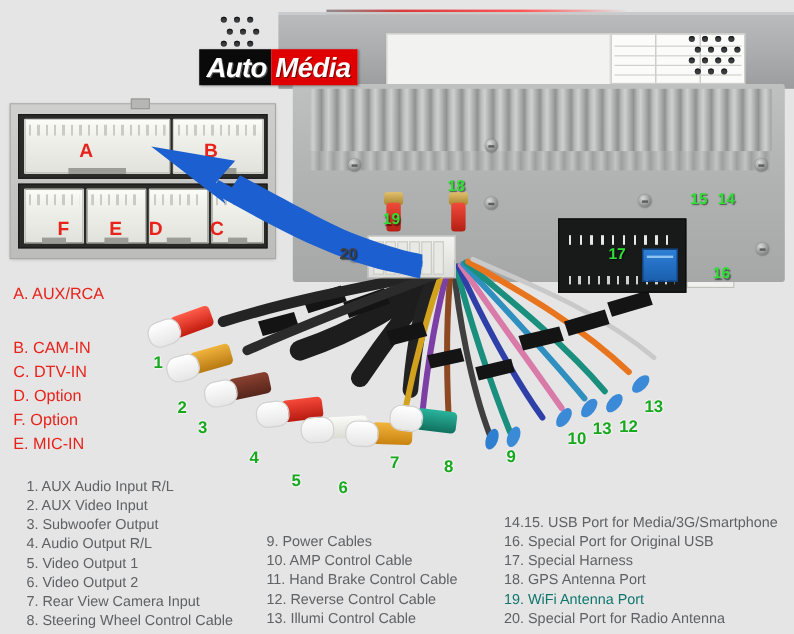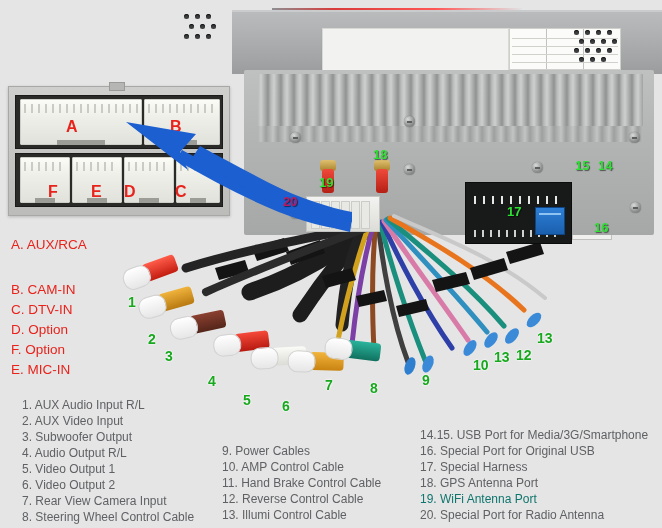--- a/index.html
+++ b/index.html
@@ -349,20 +349,24 @@
       <div class="plabel" style="left: 48px; top: 183px; color: rgb(232, 35, 28);">F</div>
     </div>
 
   <svg class="arrow-svg" viewBox="0 0 662 528">
     <path d="M352 218 C 300 212, 240 182, 182 150 L 176 160 C 236 194, 296 226, 350 230 Z" fill="#1c5fd0"></path>
     <path d="M352 218 C 310 206, 255 176, 200 146 L 192 158 C 248 190, 302 222, 350 232 Z" fill="#1c5fd0"></path>
     <path d="M126 122 L 196 134 L 180 152 L 188 170 Z" fill="#1c5fd0"></path>
     <path d="M352 212 C 330 208, 300 198, 270 184 C 300 202, 330 216, 352 222 Z" fill="#1c5fd0"></path>
   </svg>
 
+  <div class="logo">
+    <div class="logo-a">Auto</div>
+    <div class="logo-b">Média</div>
+  </div>
 
   <div id="cable-numbers">
       <div class="bnum" style="left: 128px; top: 294px; color: rgb(24, 168, 30);">1</div>
       <div class="bnum" style="left: 148px; top: 331px; color: rgb(24, 168, 30);">2</div>
       <div class="bnum" style="left: 165px; top: 348px; color: rgb(24, 168, 30);">3</div>
       <div class="bnum" style="left: 208px; top: 373px; color: rgb(24, 168, 30);">4</div>
       <div class="bnum" style="left: 243px; top: 392px; color: rgb(24, 168, 30);">5</div>
       <div class="bnum" style="left: 282px; top: 398px; color: rgb(24, 168, 30);">6</div>
       <div class="bnum" style="left: 325px; top: 377px; color: rgb(24, 168, 30);">7</div>
       <div class="bnum" style="left: 370px; top: 380px; color: rgb(24, 168, 30);">8</div>
@@ -372,21 +376,21 @@
       <div class="bnum" style="left: 516px; top: 347px; color: rgb(24, 168, 30);">12</div>
       <div class="bnum" style="left: 537px; top: 330px; color: rgb(24, 168, 30);">13</div>
     </div>
   <div id="device-numbers">
       <div class="gnum" style="left: 598px; top: 158px; color: rgb(46, 224, 52);">14</div>
       <div class="gnum" style="left: 575px; top: 158px; color: rgb(46, 224, 52);">15</div>
       <div class="gnum" style="left: 594px; top: 220px; color: rgb(46, 224, 52);">16</div>
       <div class="gnum" style="left: 507px; top: 204px; color: rgb(46, 224, 52);">17</div>
       <div class="gnum" style="left: 373px; top: 147px; color: rgb(46, 224, 52);">18</div>
       <div class="gnum" style="left: 319px; top: 147px; color: rgb(46, 224, 52); margin-top: 28px;">19</div>
-      <div class="gnum" style="left: 283px; top: 194px; color: #be185d;">20</div>
+      <div class="gnum" style="left: 283px; top: 204px; color: #404040;">20</div>
     </div>
 
   <div class="legend" id="legend">
       <div style="color: rgb(232, 35, 28);">A. AUX/RCA</div>
       <div style="color: rgb(232, 35, 28); margin-top: 25px;">B. CAM-IN</div>
       <div style="color: rgb(232, 35, 28);">C. DTV-IN</div>
       <div style="color: rgb(232, 35, 28);">D. Option</div>
       <div style="color: rgb(232, 35, 28);">F. Option</div>
       <div style="color: rgb(232, 35, 28);">E. MIC-IN</div>
     </div>

